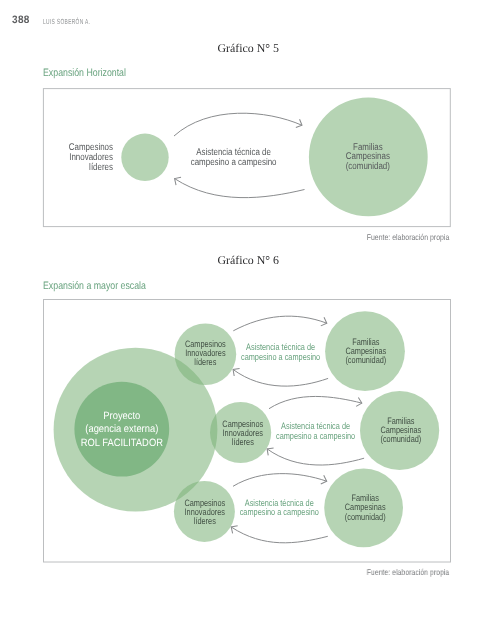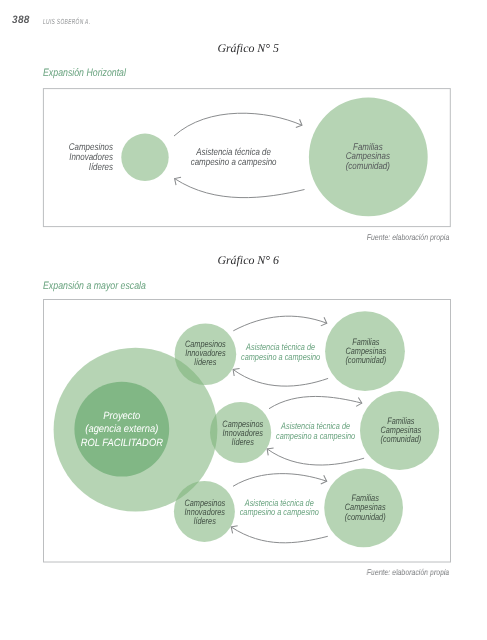--- a/index.html
+++ b/index.html
@@ -1,17 +1,17 @@
 <!DOCTYPE html>
 <html><head>
 <meta charset="utf-8">
 <style>
   html,body{margin:0;padding:0;}
   body{width:487px;height:640px;background:#ffffff;font-family:"Liberation Sans",sans-serif;overflow:hidden;-webkit-font-smoothing:antialiased;text-rendering:geometricPrecision;}
-  .page{position:relative;width:487px;height:624px;background:#fff;will-change:transform;font-style:italic;}
+  .page{position:relative;width:487px;height:624px;background:#fff;will-change:transform;}
 
   .hdr-num{position:absolute;left:11.9px;top:15px;font-weight:bold;font-size:10.8px;color:#5e5f61;line-height:10.8px;letter-spacing:0.35px;transform:scaleX(0.93);transform-origin:left top;}
   .hdr-author{position:absolute;left:42.9px;top:18.2px;font-size:7.4px;color:#8e9092;line-height:7.4px;letter-spacing:0.5px;transform:scaleX(0.66);transform-origin:left top;white-space:nowrap;}
 
   .gtitle{position:absolute;left:0;width:496.4px;text-align:center;font-family:"Liberation Serif",serif;font-size:11.9px;color:#2b2b2d;line-height:11.9px;}
   .sublabel{position:absolute;font-size:10.8px;color:#69a37f;line-height:10.8px;transform:scaleX(0.813);transform-origin:left top;white-space:nowrap;}
   .fuente{position:absolute;font-size:8.35px;color:#7c7e80;line-height:8.35px;transform:scaleX(0.832);transform-origin:right top;white-space:nowrap;}
 
   .fig{position:absolute;}
   .fig svg{display:block;}

